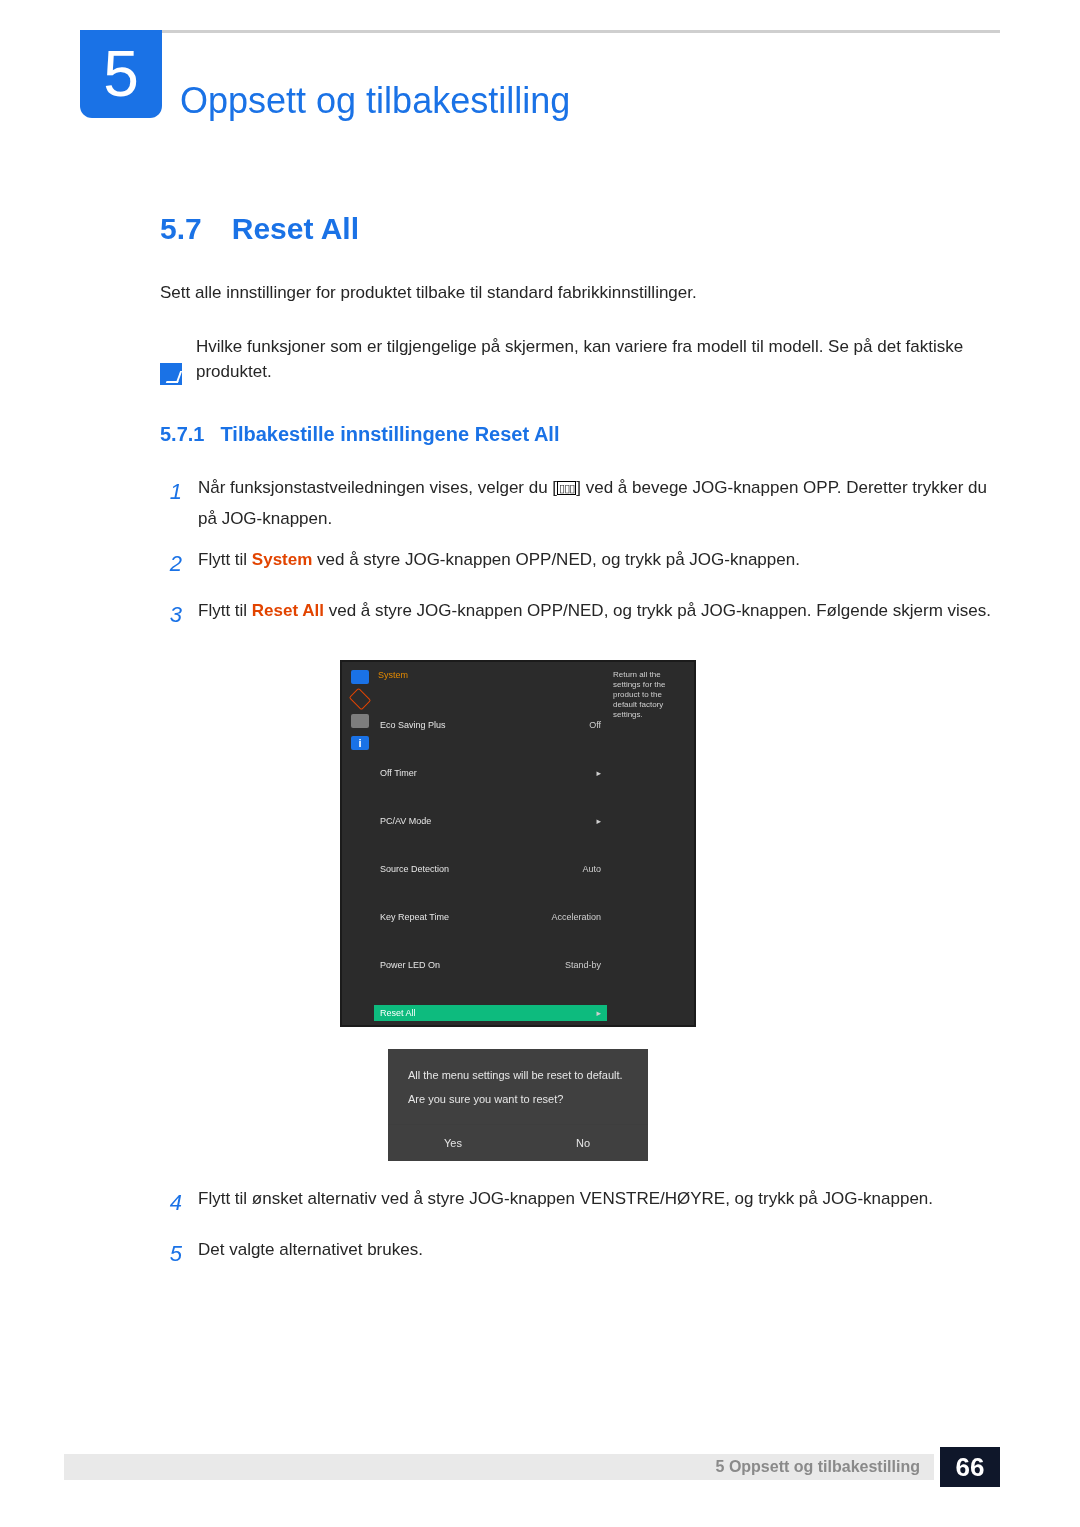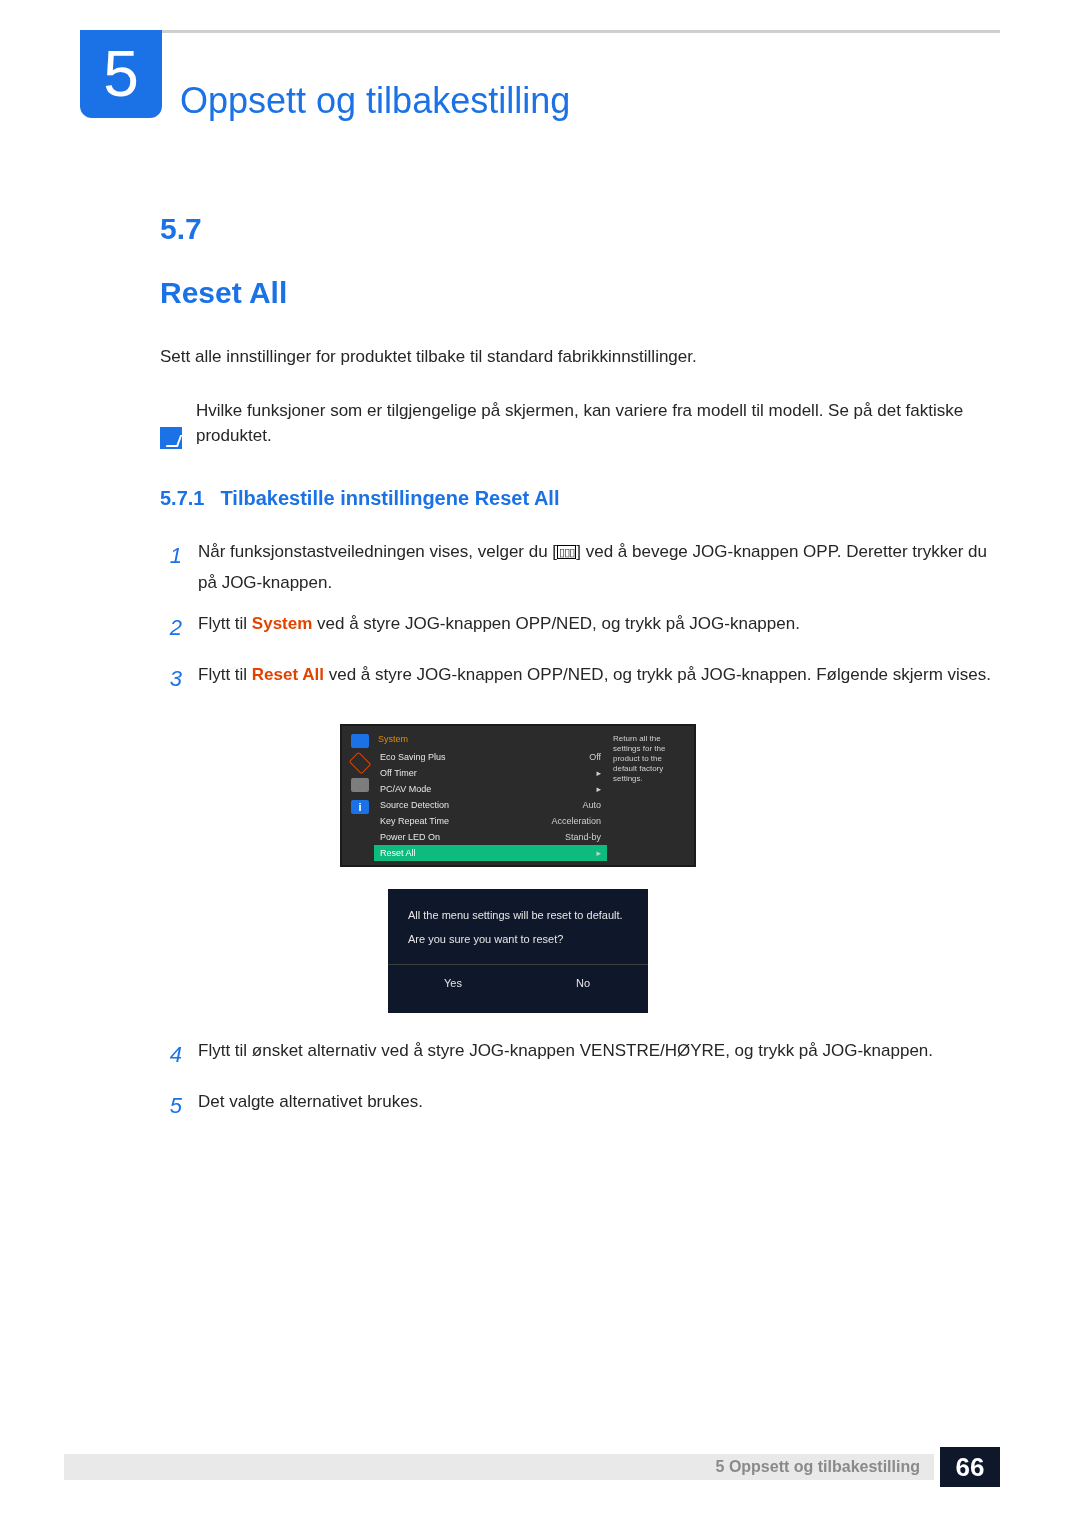--- a/index.html
+++ b/index.html
@@ -43,21 +43,20 @@
     padding-top: 47px;
   }
 
   
   .content { padding-left: 80px; }
   .section-row {
     display: flex;
     align-items: baseline;
     gap: 30px;
     margin-bottom: 34px;
-    flex-direction: column;
   }
   .section-num { color:#1a72e6; font-size:30px; font-weight:700; }
   .section-title { color:#1a72e6; font-size:30px; font-weight:700; }
 
   .intro { font-size:17px; line-height:1.5; margin-bottom:28px; }
 
   .note {
     display:flex; gap:14px; align-items:flex-end;
     font-size:17px; line-height:1.5; margin-bottom:38px;
   }
@@ -101,30 +100,30 @@
   }
   .osd-nav { width:28px; display:flex; flex-direction:column; gap:8px; padding-top:4px; align-items:center;}
   .osd-nav .ic { width:18px; height:14px; border-radius:2px; }
   .ic-mon { background:#1a72e6; }
   .ic-arrows { border:1.5px solid #e24400; background:none; width:14px; height:14px; transform:rotate(45deg);}
   .ic-gear { background:#7d7d7d; border-radius:50%; width:16px; height:16px;}
   .ic-info { background:#1a72e6; border-radius:50%; width:16px; height:16px; display:flex;align-items:center;justify-content:center;color:#fff;font-size:11px;font-weight:700;}
   .osd-main { flex:1; }
   .osd-cap { color:#e48a00; font-size:9px; padding:4px 4px 5px 4px; }
   .osd-list { }
-  .osd-row { display:flex; justify-content:space-between; color:#e6e6e6; font-size:9px; padding:3px 6px; }
+  .osd-row { display:flex; justify-content:space-between; color:#e6e6e6; font-size:9px; padding:3px 6px;margin-top:32px; }
   .osd-row.sel { background:#0dbb7e; color:#fff; }
   .osd-val { color:#cfcfcf; font-size:9px;}
   .osd-tip {
     width:82px; color:#cfcfcf; font-size:8px; line-height:1.25; padding:4px 4px 0 6px;
   }
 
   .dialog {
-    width:260px; background:#0f172a; color:#e6e6e6;
-    padding:18px 20px 12px 20px; font-size:11px; line-height:1.5;
+    width:260px; background:#404040; color:#e6e6e6;
+    padding:18px 20px 0 20px; font-size:11px; line-height:1.5;
     margin-left:48px; margin-top:22px;
   }
   .dialog-btns {
     display:flex; border-top:1px solid #3e3e3e; margin:16px -20px 0 -20px;
   }
   .dlg-btn {
     flex:1; text-align:center; padding:10px 0; font-size:11px; color:#e6e6e6;
   }
 
   

